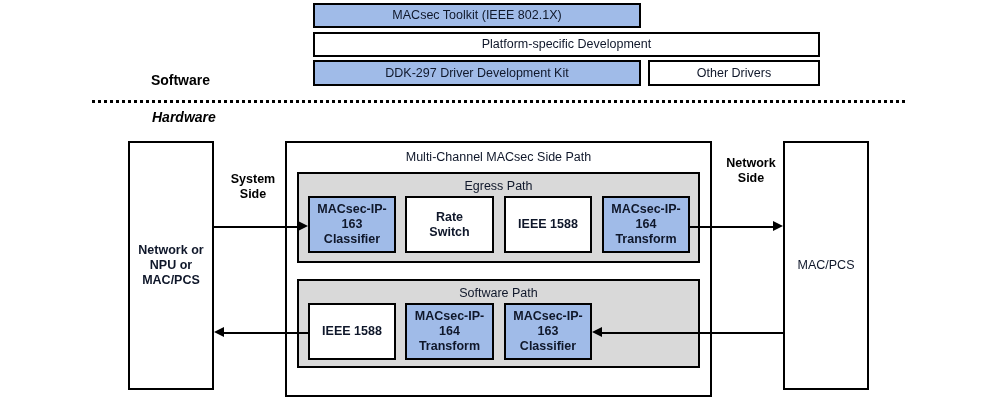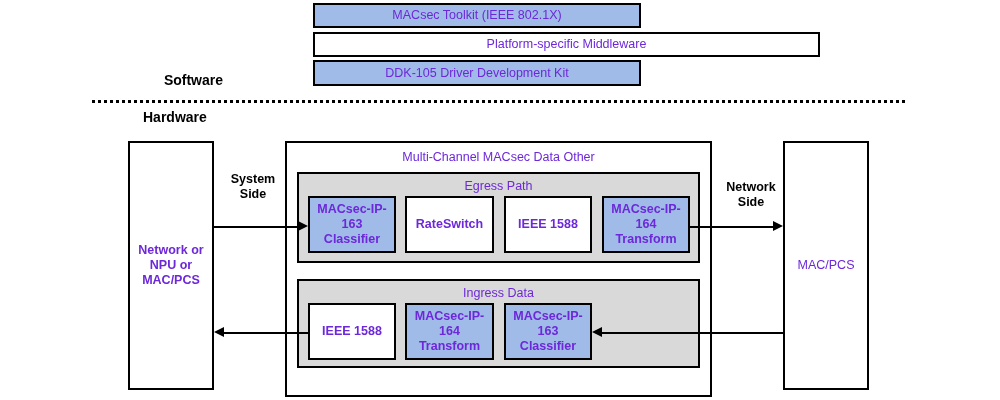--- a/index.html
+++ b/index.html
@@ -23,21 +23,21 @@
   
   .box {
     border: 2px solid #000000;
     background: #ffffff;
     display: flex;
     align-items: center;
     justify-content: center;
     text-align: center;
     font-size: 12.5px;
     line-height: 1.18;
-    color: #6d28d9;
+    color: #0f172a;
   }
   .box.blue { background: #a0bbe8; }
   .box.gray { background: #d9d9d9; }
 
   
   .sw-row { font-size: 12.5px; }
 
   
   .sec-label {
     font-weight: bold;
@@ -88,105 +88,108 @@
 </head>
 <body>
 
 <div id="canvas">
 
   <div class="abs box blue sw-row" style="left:313px; top:3px; width:328px; height:25px;">
     <span>MACsec Toolkit (IEEE 802.1X)</span>
   </div>
 
   <div class="abs box sw-row" style="left:313px; top:32px; width:507px; height:25px;">
-    <span>Platform-specific Middleware</span>
+    <span>Platform-specific Development</span>
   </div>
 
   <div class="abs box blue sw-row" style="left:313px; top:60px; width:328px; height:26px;">
-    <span>DDK-105 Driver Development Kit</span>
-  </div>
-
-
-  <div class="abs sec-label" style="left:103px; top:72px; width:120px; text-align:right;">
+    <span>DDK-297 Driver Development Kit</span>
+  </div>
+
+  <div class="abs box sw-row" style="left:648px; top:60px; width:172px; height:26px;">
+    <span>Other Drivers</span>
+  </div>
+
+  <div class="abs sec-label" style="left:90px; top:72px; width:120px; text-align:right;">
     <span>Software</span>
   </div>
 
   <div class="abs dotted" style="left:92px; top:100px; width:813px;"></div>
 
-  <div class="abs sec-label" style="left:143px; top:109px;">
+  <div class="abs sec-label" style="left:152px; top:109px;font-style:italic;">
     <span>Hardware</span>
   </div>
 
   <div class="abs box" style="left:128px; top:141px; width:86px; height:249px; flex-direction:column;">
     <span class="stacked">Network or</span>
     <span class="stacked">NPU or</span>
     <span class="stacked">MAC/PCS</span>
   </div>
 
   <div class="abs side-label" style="left:220px; top:172px; width:66px;">
     <span class="stacked">System</span>
     <span class="stacked">Side</span>
   </div>
 
   <div class="abs box" style="left:285px; top:141px; width:427px; height:256px; display:block; background:#ffffff;">
     <div class="panel-title" style="top:7px;">
-      <span>Multi-Channel MACsec Data Other</span>
+      <span>Multi-Channel MACsec Side Path</span>
     </div>
   </div>
 
   <div class="abs box gray" style="left:297px; top:172px; width:403px; height:91px; display:block;">
     <div class="panel-title" style="top:5px;text-align:center;">
       <span>Egress Path</span>
     </div>
   </div>
 
   <div class="abs box blue" style="left:308px; top:196px; width:88px; height:57px; flex-direction:column;">
     <span class="stacked">MACsec-IP-</span>
     <span class="stacked">163</span>
     <span class="stacked">Classifier</span>
   </div>
 
-  <div class="abs box" style="left:405px; top:196px; width:89px; height:57px; flex-direction:row;">
+  <div class="abs box" style="left:405px; top:196px; width:89px; height:57px; flex-direction:column;">
     <span class="stacked">Rate</span>
     <span class="stacked">Switch</span>
   </div>
 
   <div class="abs box" style="left:504px; top:196px; width:88px; height:57px; flex-direction:column;">
     <span class="stacked">IEEE 1588</span>
   </div>
 
   <div class="abs box blue" style="left:602px; top:196px; width:88px; height:57px; flex-direction:column;">
     <span class="stacked">MACsec-IP-</span>
     <span class="stacked">164</span>
     <span class="stacked">Transform</span>
   </div>
 
   <div class="abs box gray" style="left:297px; top:279px; width:403px; height:89px; display:block;">
     <div class="panel-title" style="top:5px;">
-      <span>Ingress Data</span>
+      <span>Software Path</span>
     </div>
   </div>
 
   <div class="abs box" style="left:308px; top:303px; width:88px; height:57px; flex-direction:column;">
     <span class="stacked">IEEE 1588</span>
   </div>
 
   <div class="abs box blue" style="left:405px; top:303px; width:89px; height:57px; flex-direction:column;">
     <span class="stacked">MACsec-IP-</span>
     <span class="stacked">164</span>
     <span class="stacked">Transform</span>
   </div>
 
   <div class="abs box blue" style="left:504px; top:303px; width:88px; height:57px; flex-direction:column;">
     <span class="stacked">MACsec-IP-</span>
     <span class="stacked">163</span>
     <span class="stacked">Classifier</span>
   </div>
 
-  <div class="abs side-label" style="left:718px; top:180px; width:66px;">
+  <div class="abs side-label" style="left:718px; top:156px; width:66px;">
     <span class="stacked">Network</span>
     <span class="stacked">Side</span>
   </div>
 
   <div class="abs box" style="left:783px; top:141px; width:86px; height:249px;">
     <span>MAC/PCS</span>
   </div>
 
   <div class="abs hline" style="left:213px; top:226px; width:85px;"></div>
   <div class="abs arrow-head arrow-right" style="left:298px; top:221px;"></div>

